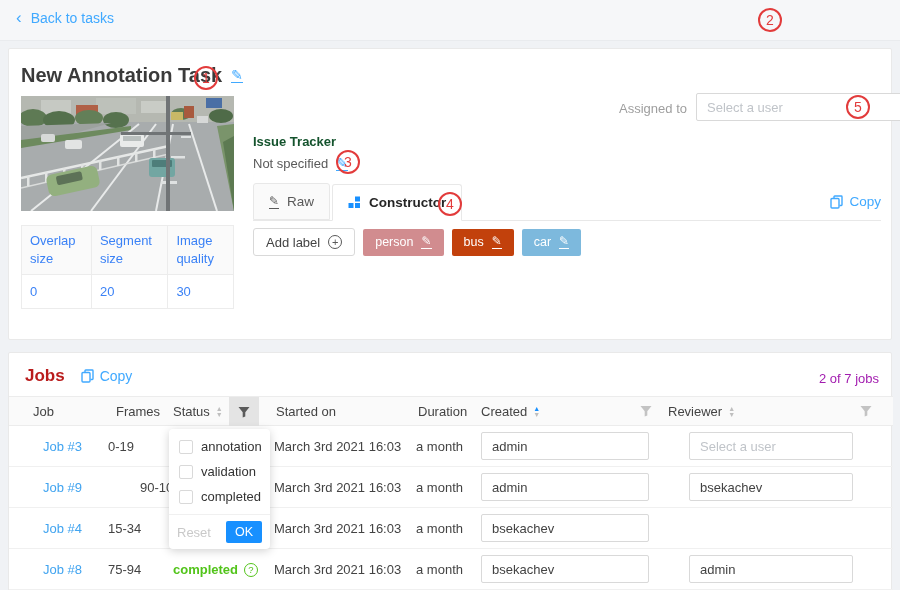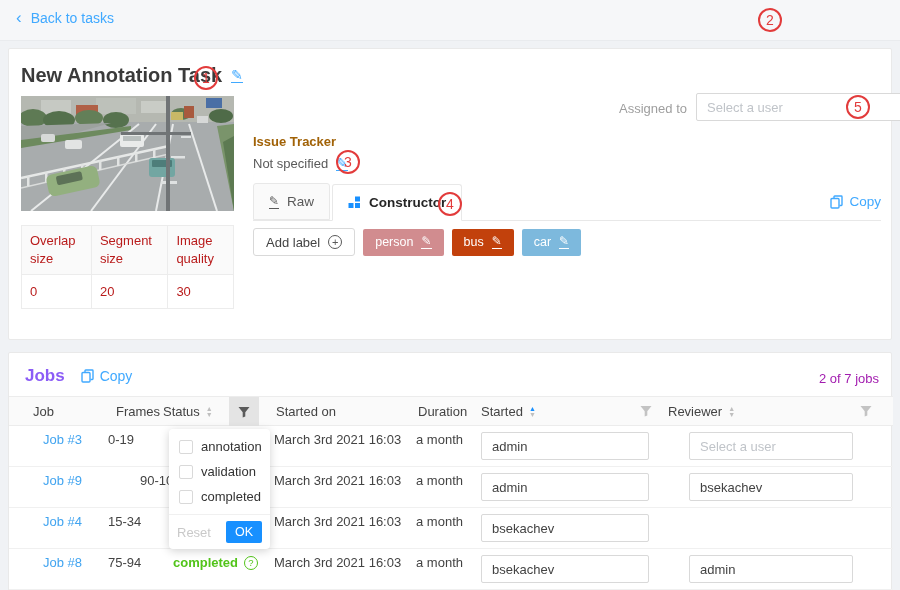--- a/index.html
+++ b/index.html
@@ -19,59 +19,59 @@
 
   
   .card { position:absolute; background:#fff; border:1px solid #e9e9e9; border-radius:2px; }
   .card-task { left:8px; top:48px; width:884px; height:292px; }
   .card-jobs { left:8px; top:352px; width:884px; height:246px; }
 
   
   .task-title { position:absolute; left:12px; top:15px; font-size:20px; font-weight:700; color:#3a3a3a; display:flex; align-items:center; gap:9px; }
   .edit-ic { color:#40a9ff; font-size:14px; line-height:13px; border-bottom:1.5px solid #40a9ff; display:inline-block; cursor:pointer; }
   .thumb { position:absolute; left:12px; top:47px; }
-  .params-table { position:absolute; left:12px; top:176px; width:213px; border-collapse:collapse; font-size:13px; color:#b91c1c; }
+  .params-table { position:absolute; left:12px; top:176px; width:213px; border-collapse:collapse; font-size:13px; color:#3b82f6; }
   .params-table th { background:#fafafa; font-weight:400; text-align:left; padding:6px 8px; border:1px solid #ececec; line-height:1.4; }
   .params-table td { padding:9px 8px; border:1px solid #ececec; background:#fff; }
 
   .task-meta { position:absolute; left:244px; top:52px; font-size:13px; color:#9e9e9e; }
   .assigned-label { position:absolute; left:596px; top:52px; width:82px; text-align:right; font-size:13px; color:#9e9e9e; }
   .assigned-input { position:absolute; left:687px; top:44px; width:150px; }
-  .it-label { position:absolute; left:244px; top:85px; font-size:13px; font-weight:700; color:#a16207; }
+  .it-label { position:absolute; left:244px; top:85px; font-size:13px; font-weight:700; color:#14532d; }
   .it-value { position:absolute; left:244px; top:107px; font-size:13px; color:#595959; display:flex; gap:8px; align-items:center; }
 
   .tab-bar { position:absolute; left:244px; top:134px; width:628px; height:38px; border-bottom:1px solid #e8e8e8; display:flex; align-items:flex-end; }
   .tab { height:37px; padding:0 15px; display:flex; align-items:center; gap:8px; font-size:13.5px; border:1px solid #e8e8e8; border-radius:3px 3px 0 0; cursor:pointer; }
   .tab.inactive { background:#fafafa; color:#595959; }
   .tab.active { background:#fff; border-bottom:1px solid #fff; margin-bottom:-1px; color:#262626; font-weight:700; }
   .tab + .tab { margin-left:2px; }
   .tab .edit-ic { color:#595959; border-color:#595959; font-size:12px; }
   .copy-link { margin-left:auto; align-self:center; display:flex; gap:6px; align-items:center; color:#40a9ff; font-size:13.5px; cursor:pointer; }
   .labels-row { position:absolute; left:244px; top:179px; display:flex; gap:8px; align-items:center; }
   .add-label-btn { height:28px; padding:0 12px; background:#fff; border:1px solid #d9d9d9; border-radius:3px; font-size:13px; color:#434343; display:flex; align-items:center; gap:8px; cursor:pointer; }
   .plus-ic { width:14px; height:14px; border:1px solid #595959; border-radius:50%; font-size:11px; line-height:12px; text-align:center; color:#595959; }
   .chip { height:27px; padding:0 12px; border-radius:2px; color:#fff; font-size:12.5px; display:flex; align-items:center; gap:8px; cursor:pointer; }
   .chip .edit-ic { color:#fff; border-color:#fff; font-size:12px; }
 
   
   .jobs-head { position:absolute; left:16px; top:13px; display:flex; align-items:center; gap:8px; }
-  .jobs-title { font-size:17px; font-weight:700; color:#8b5cf6; }
+  .jobs-title { font-size:17px; font-weight:700; color:#b91c1c; }
   .jobs-copy { display:flex; gap:6px; align-items:center; color:#40a9ff; font-size:14px; cursor:pointer; margin-left:8px; }
   .jobs-count { position:absolute; right:12px; top:18px; font-size:13px; color:#a21caf; }
 
   .jt-header { position:absolute; left:0; top:43px; width:884px; height:30px; background:#fafafa; border-top:1px solid #ececec; border-bottom:1px solid #ececec; font-size:13px; color:#434343; }
   .hcell { position:absolute; top:7px; display:flex; align-items:center; }
   .carets { display:inline-flex; flex-direction:column; margin-left:6px; }
   .carets i { font-style:normal; font-size:7px; line-height:6px; color:#bfbfbf; }
   .carets .on { color:#1890ff; }
   .funnel-cell { position:absolute; left:220px; top:0; width:30px; height:29px; background:#e4e4e4; display:flex; align-items:center; justify-content:center; cursor:pointer; }
   .funnel-plain { position:absolute; top:8px; cursor:pointer; }
 
   .jt-row { position:absolute; left:0; width:884px; height:41px; border-bottom:1px solid #f0f0f0; font-size:13px; color:#434343; }
-  .rcell { position:absolute; top:6px; }
+  .rcell { position:absolute; top:13px; }
   .job-link { color:#41a4f0; cursor:pointer; text-decoration:none; }
   .completed { color:#52c41a; font-weight:700; display:flex; gap:6px; align-items:center; }
   .q-ic { width:14px; height:14px; border:1px solid #52c41a; border-radius:50%; color:#52c41a; font-size:9.5px; line-height:12px; text-align:center; font-weight:400; }
   .cell-input { position:absolute; top:6px; }
 
   .ui-input { border:1px solid #d9d9d9; border-radius:2px; height:28px; padding:0 10px; font-size:13px; color:#434343; font-family:inherit; background:#fff; width:100%; outline:none; }
   .ui-input::placeholder { color:#c0c4c9; }
   .in-assignee { left:472px; width:168px; }
   .in-reviewer { left:680px; width:164px; }
 
@@ -239,36 +239,36 @@
           <path d="M4 3.5V1.7c0-.4.3-.7.7-.7h6.6c.4 0 .7.3.7.7v8.1c0 .4-.3.7-.7.7H9.5" fill="none" stroke="#40a9ff" stroke-width="1.4"></path>
         </svg>
         <span>Copy</span>
       </div>
     </div>
     <div class="jobs-count">2 of 7 jobs</div>
 
     <div class="jt-header">
       <span class="hcell" style="left:24px;">Job</span>
       <span class="hcell" style="left:107px;">Frames</span>
-      <span class="hcell" style="left:154px;">
+      <span class="hcell" style="left:164px;">
         <span>Status</span>
         <span class="carets">
             <i>▲</i>
             <i>▼</i>
           </span>
       </span>
       <span class="funnel-cell">
         <svg width="12" height="12" viewBox="0 0 12 12">
           <path d="M0.5 1h11L7.3 6.3v4.2L4.7 11.6V6.3z" fill="#5a5a5a"></path>
         </svg>
       </span>
       <span class="hcell" style="left:267px;">Started on</span>
       <span class="hcell" style="left:409px;">Duration</span>
       <span class="hcell" style="left:472px;">
-        <span>Started</span>
+        <span>Created</span>
         <span class="carets">
             <i class="on">▲</i>
             <i>▼</i>
           </span>
       </span>
       <span class="funnel-plain" style="left:631px;">
         <svg width="12" height="12" viewBox="0 0 12 12">
           <path d="M0.5 1h11L7.3 6.3v4.2L4.7 11.6V6.3z" fill="#c3c3c3"></path>
         </svg>
       </span>

